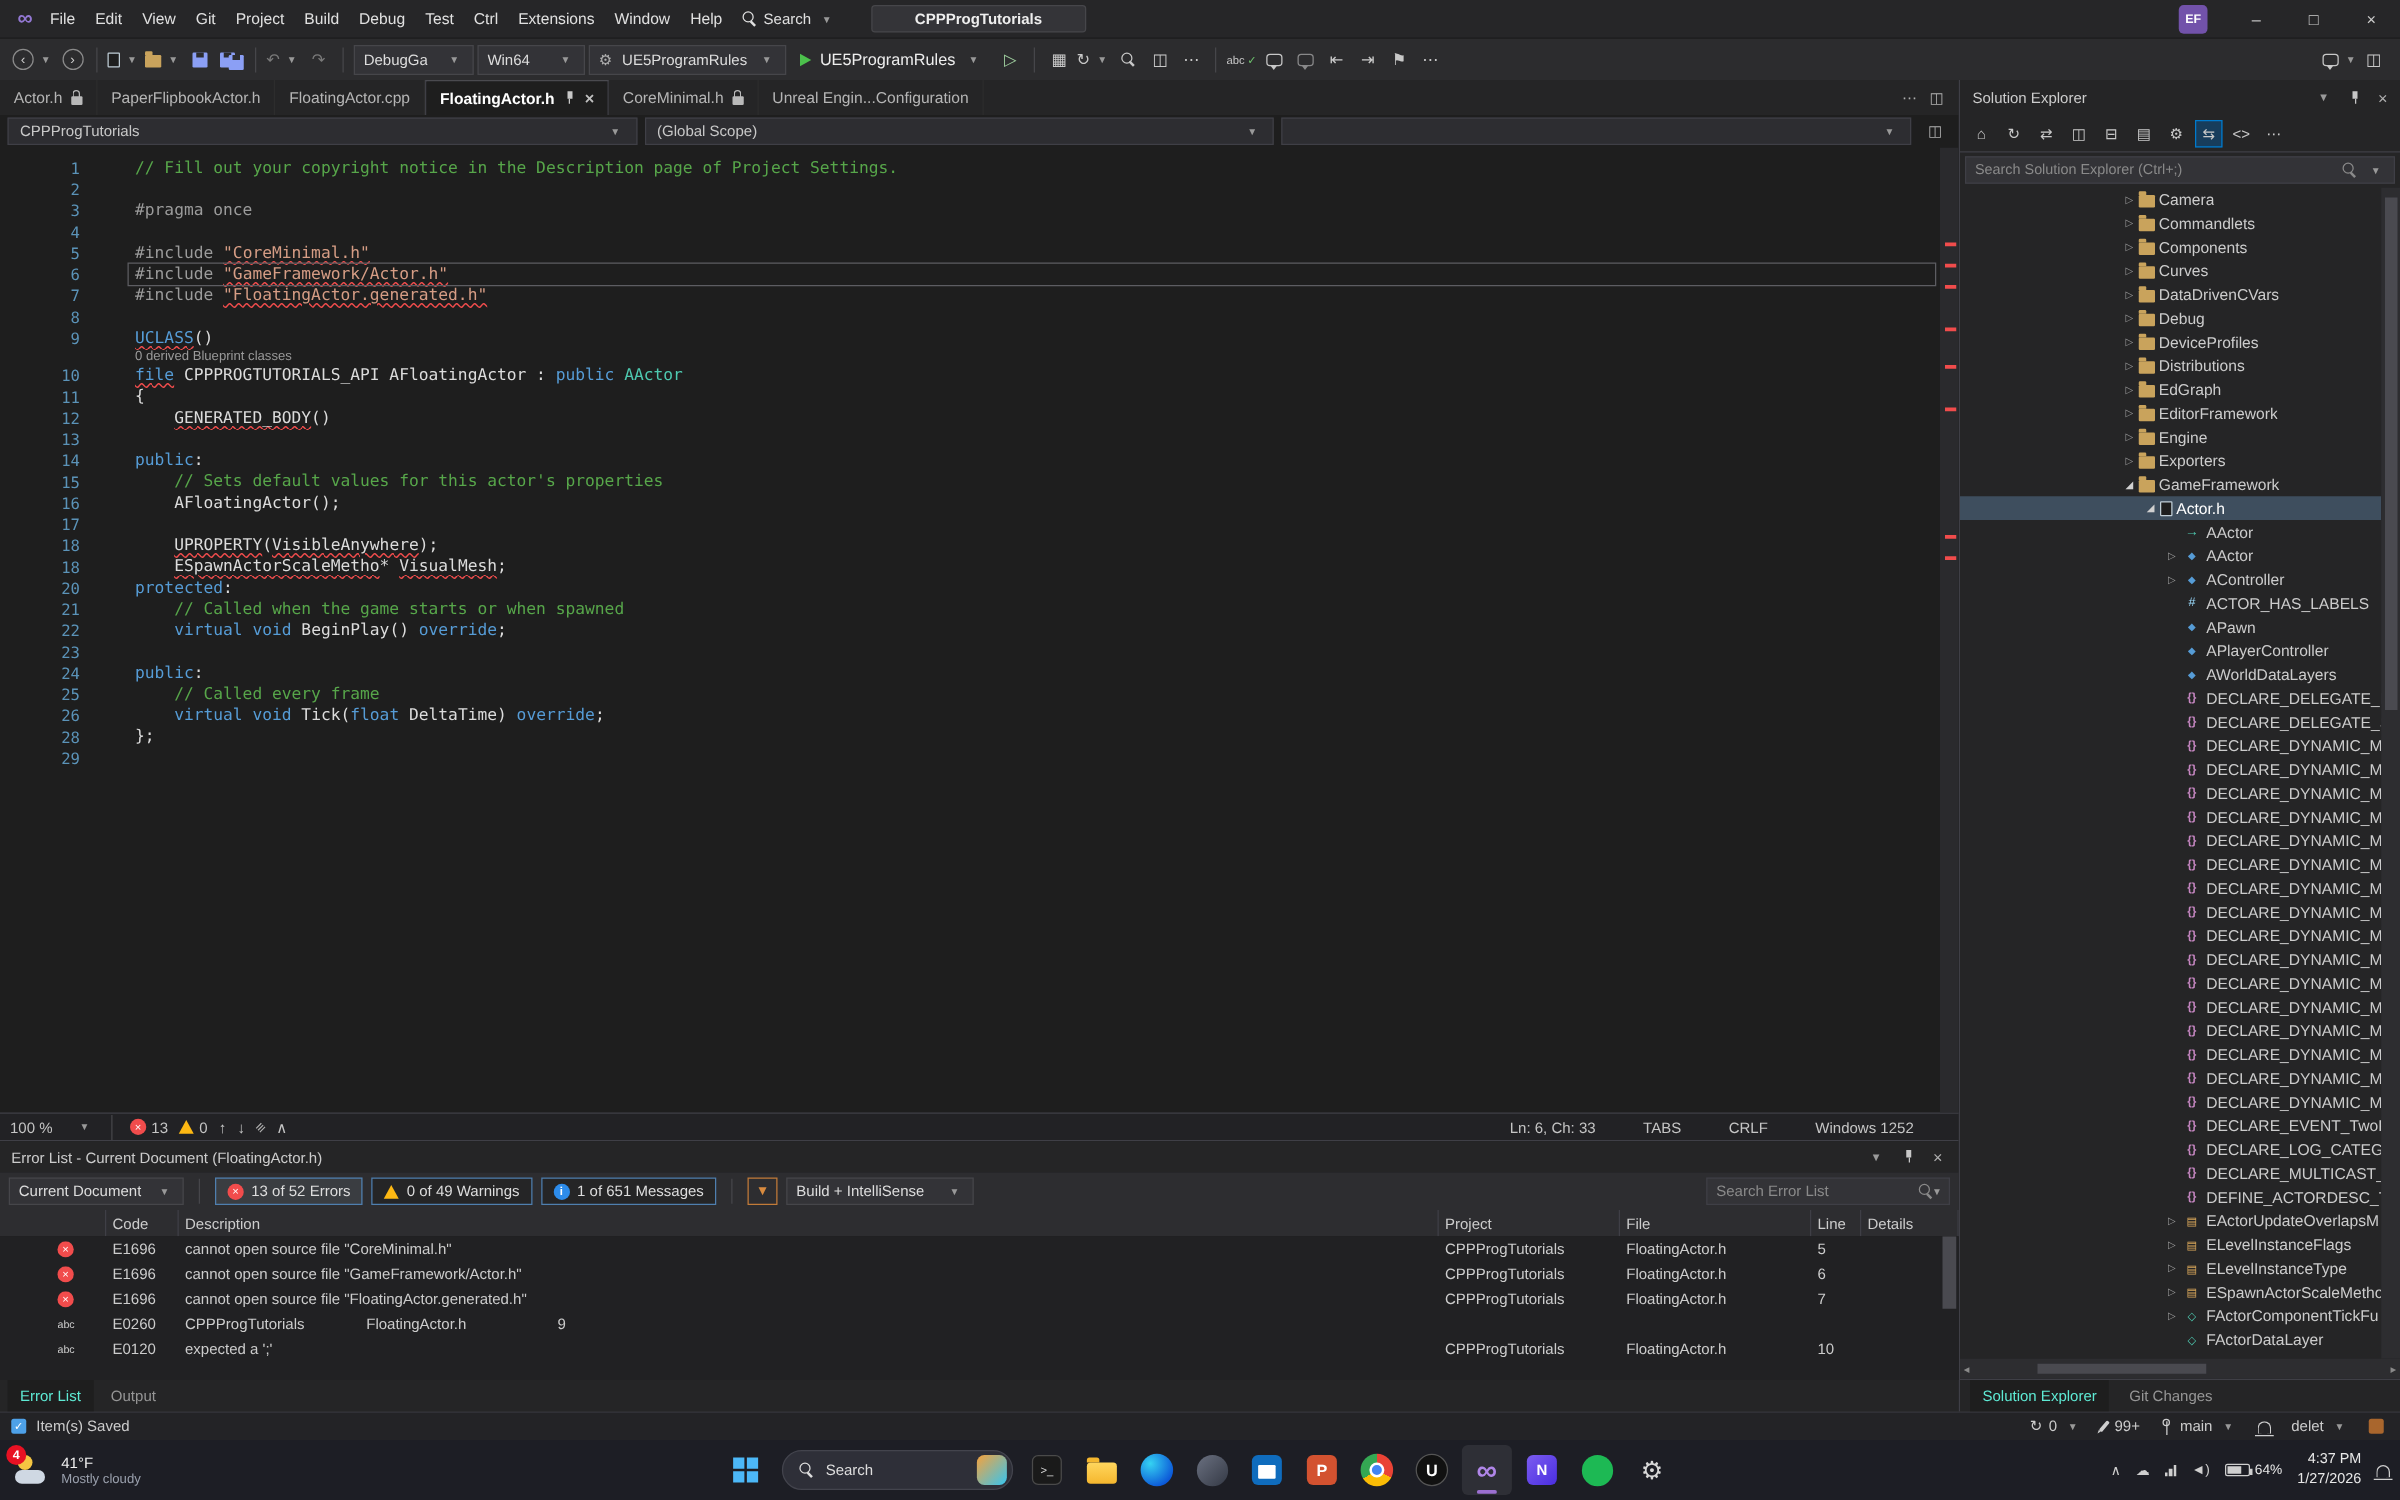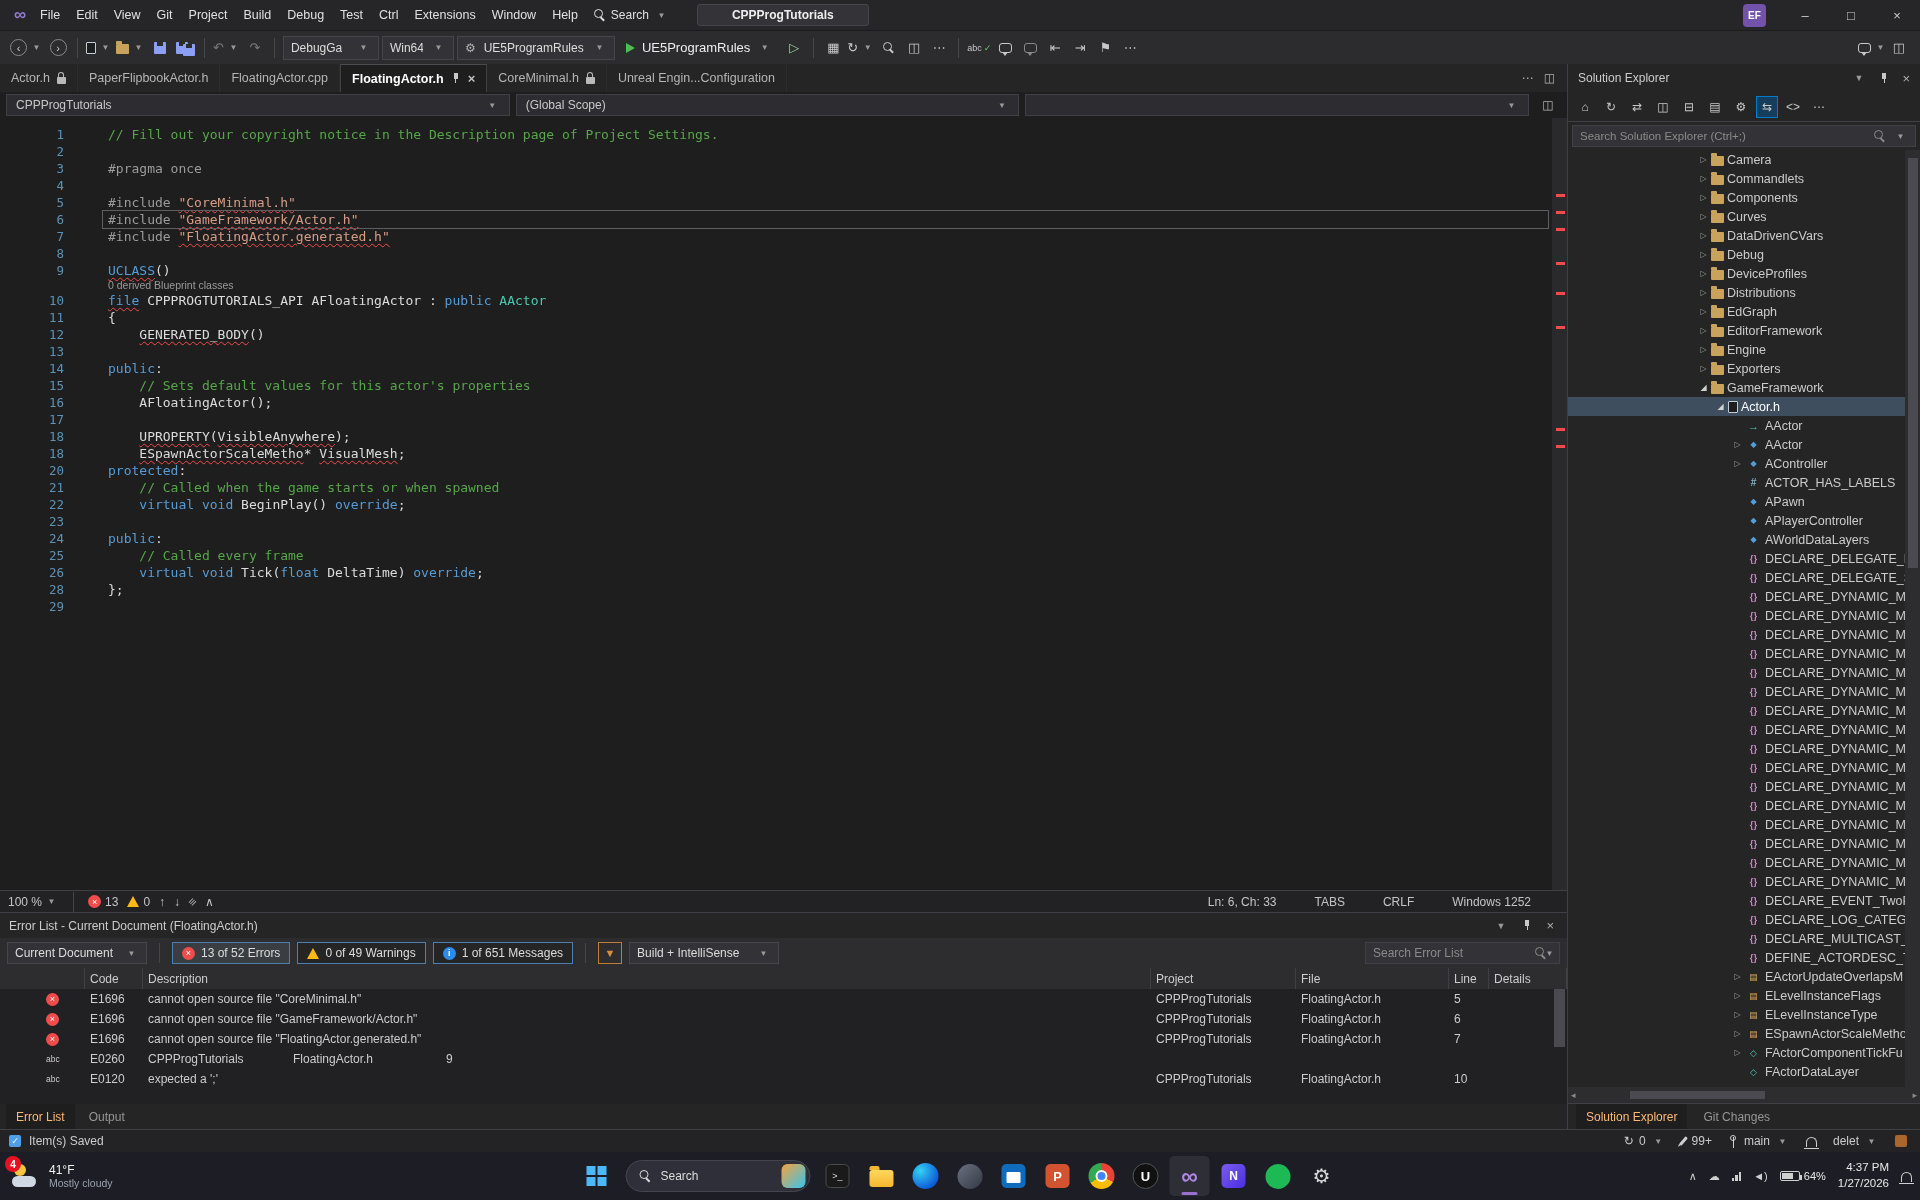--- a/index.html
+++ b/index.html
@@ -106,21 +106,21 @@
   .c-icon{width:85px;padding-left:46px;display:flex;align-items:center}
   .c-code{width:58px;padding-left:5px}
   .c-desc{flex:1 1 auto;padding-left:5px}
   .c-proj{width:145px;padding-left:5px}
   .c-file{width:153px;padding-left:5px}
   .c-line{width:40px;padding-left:5px}
   .c-det{width:78px;padding-left:5px}
   .ico-abc{font-size:8.5px;color:#ccc;text-decoration:underline wavy #f14c4c;text-decoration-thickness:1px}
   .etab-strip{height:25px;background:#252526;display:flex;align-items:center;padding-left:6px;gap:4px}
   .ptab{padding:0 10px;height:100%;display:flex;align-items:center;color:#969696;font-size:12px}
-  .ptab.active{color:#fdba74;background:#1e1e1e}
+  .ptab.active{color:#5eead4;background:#1e1e1e}
 
   
   .sepanel{width:353px;background:#252526;border-left:1px solid #3f3f46;display:flex;flex-direction:column}
   .se-header{height:28px;display:flex;align-items:center;padding:0 10px;color:#ccc}
   .se-header .hicons{margin-left:auto;display:flex;gap:13px;align-items:center;color:#b0b0b0}
   .se-toolbar{height:30px;display:flex;align-items:center;gap:4px;padding:0 6px;border-bottom:1px solid #3f3f46}
   .seic{min-width:22px;height:22px;display:flex;align-items:center;justify-content:center;color:#c8c8c8;font-size:12px}
   .seic.hl{border:1px solid #007acc;background:#173d5c}
   .se-search{margin:3px 4px;height:22px;background:#333337;border:1px solid #3f3f46;display:flex;align-items:center;padding:0 7px;gap:7px;color:#8a8a8a}
   .se-search input{flex:1;background:transparent;border:none;outline:none;color:#bbb;font-size:11.5px;font-family:"Liberation Sans",sans-serif}
@@ -260,21 +260,21 @@
       <span class="floppy" style="margin-left:-7px;margin-top:4px"></span>
     </div>
   <div class="tsep"></div>
   <div class="tbtn gray">↶<span class="chev">▼</span></div>
   <div class="tbtn gray">↷</div>
   <div class="tsep"></div>
   <div class="combo" style="width:96px">
     <span class="lbl">DebugGa</span>
       <span class="chev" style="margin-left:auto">▼</span>
   </div>
-  <div class="combo" style="width:72px">
+  <div class="combo" style="width:86px">
     <span class="lbl">Win64</span>
       <span class="chev" style="margin-left:auto">▼</span>
   </div>
   <div class="combo" style="width:158px">
     <span style="color:#b0b0b0">⚙</span>
     <span class="lbl">UE5ProgramRules</span>
       <span class="chev" style="margin-left:auto">▼</span>
   </div>
   <div class="tbtn" style="padding:0 8px;gap:7px">
     <span class="play"></span>
@@ -483,21 +483,21 @@
           <div class="mark" style="top: 110px;"></div>
           <div class="mark" style="top: 144px;"></div>
           <div class="mark" style="top: 174px;"></div>
           <div class="mark" style="top: 208px;"></div>
           <div class="mark" style="top: 310px;"></div>
           <div class="mark" style="top: 327px;"></div>
         </div>
     </div>
 
     <div class="ed-status">
-      <span class="row" style="gap:2px">
+      <span class="row" style="gap:18px">
         <span>100 %</span>
           <span class="chev" style="font-size:8px;color:#999">▼</span>
       </span>
       <span class="tsep"></span>
       <span class="row" style="gap:4px">
         <span class="err-ico">×</span>
         <span>13</span>
       </span>
       <span class="row" style="gap:4px">
         <span class="warn-ico"></span>

